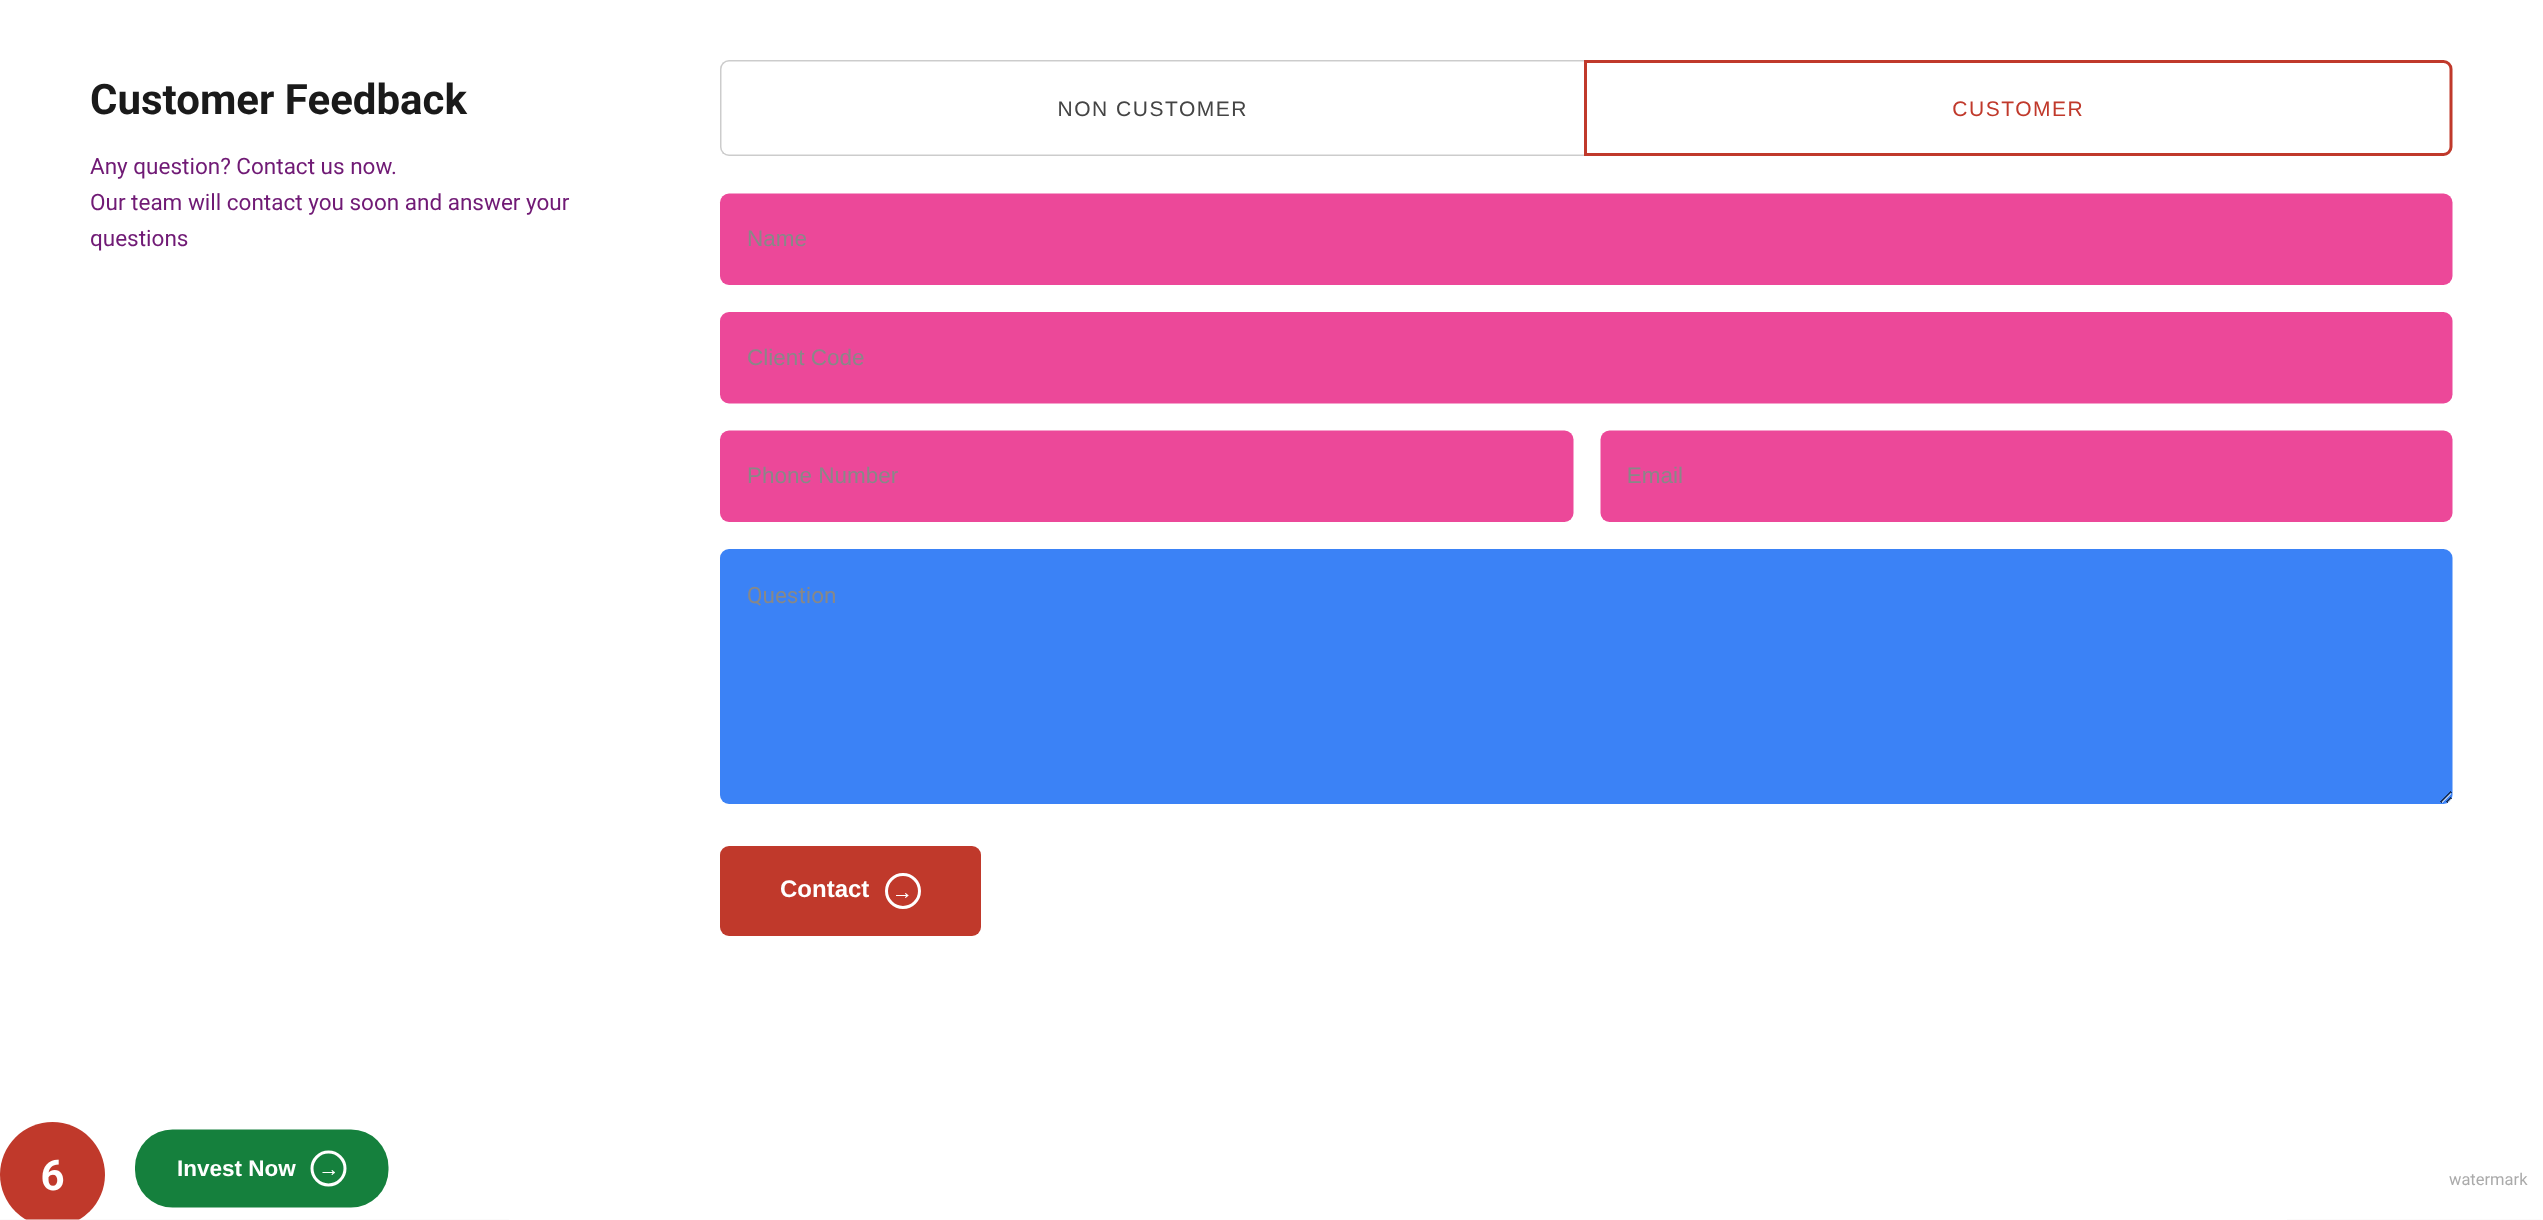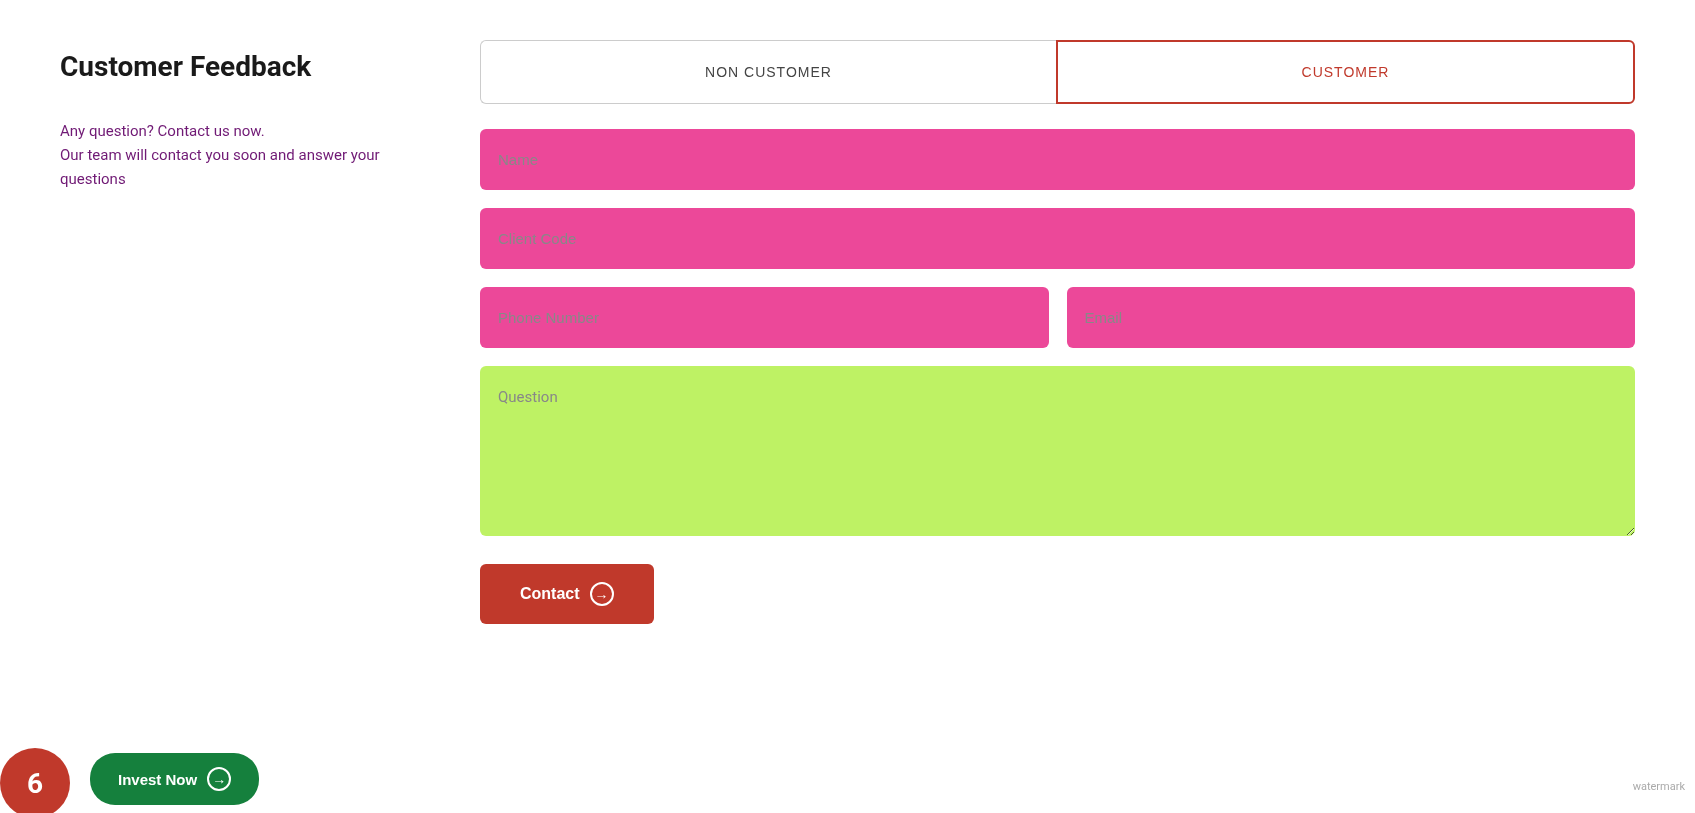--- a/index.html
+++ b/index.html
@@ -34,21 +34,21 @@
 
     .left-panel {
       flex: 0 0 380px;
       padding-top: 10px;
     }
 
     .page-title {
       font-size: 28px;
       font-weight: 700;
       color: #1a1a1a;
-      margin-bottom: 36px;
+      margin-bottom: 16px;
     }
 
     .subtitle {
       font-size: 15px;
       color: #701a75;
       line-height: 1.6;
     }
 
     .right-panel {
       flex: 1;
@@ -122,21 +122,21 @@
     }
 
     .form-row .form-input {
       flex: 1;
     }
 
     .form-textarea {
       width: 100%;
       padding: 22px 18px;
       border: none;
-      background: #bef264;
+      background: #3b82f6;
       border-radius: 6px;
       font-size: 15px;
       color: #333333;
       outline: none;
       resize: vertical;
       min-height: 170px;
       font-family: inherit;
     }
 
     .form-textarea::placeholder {

